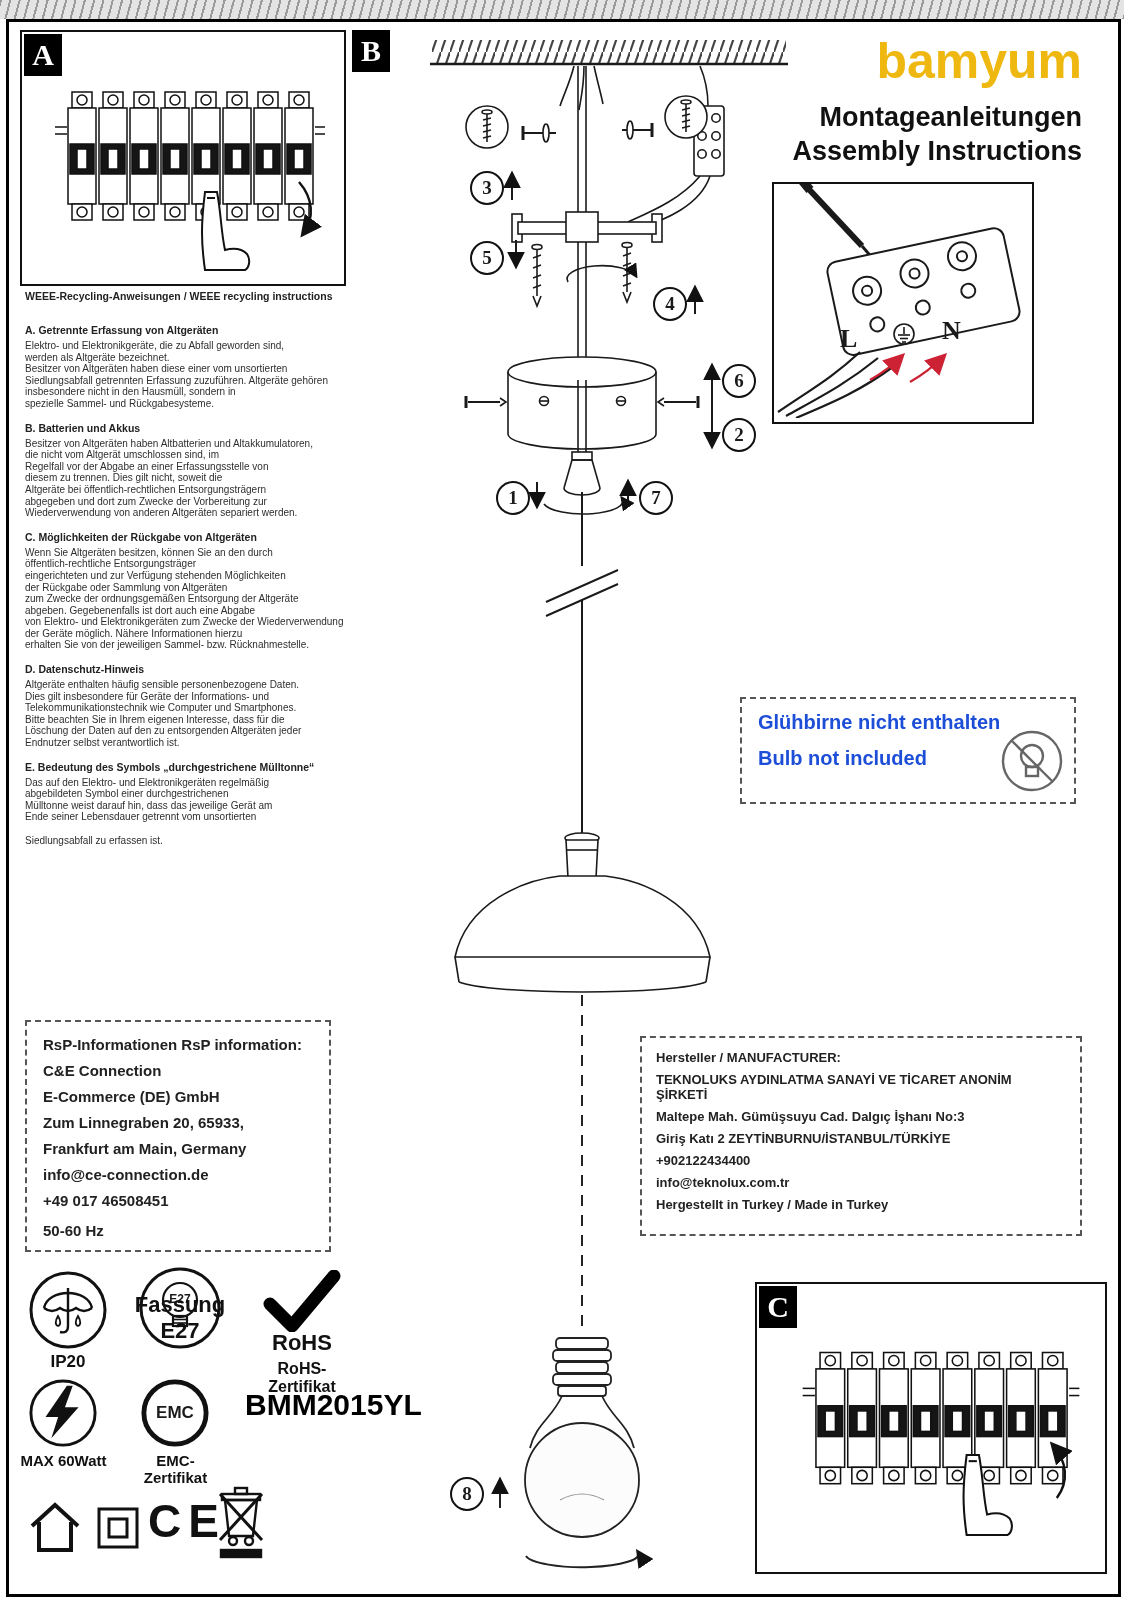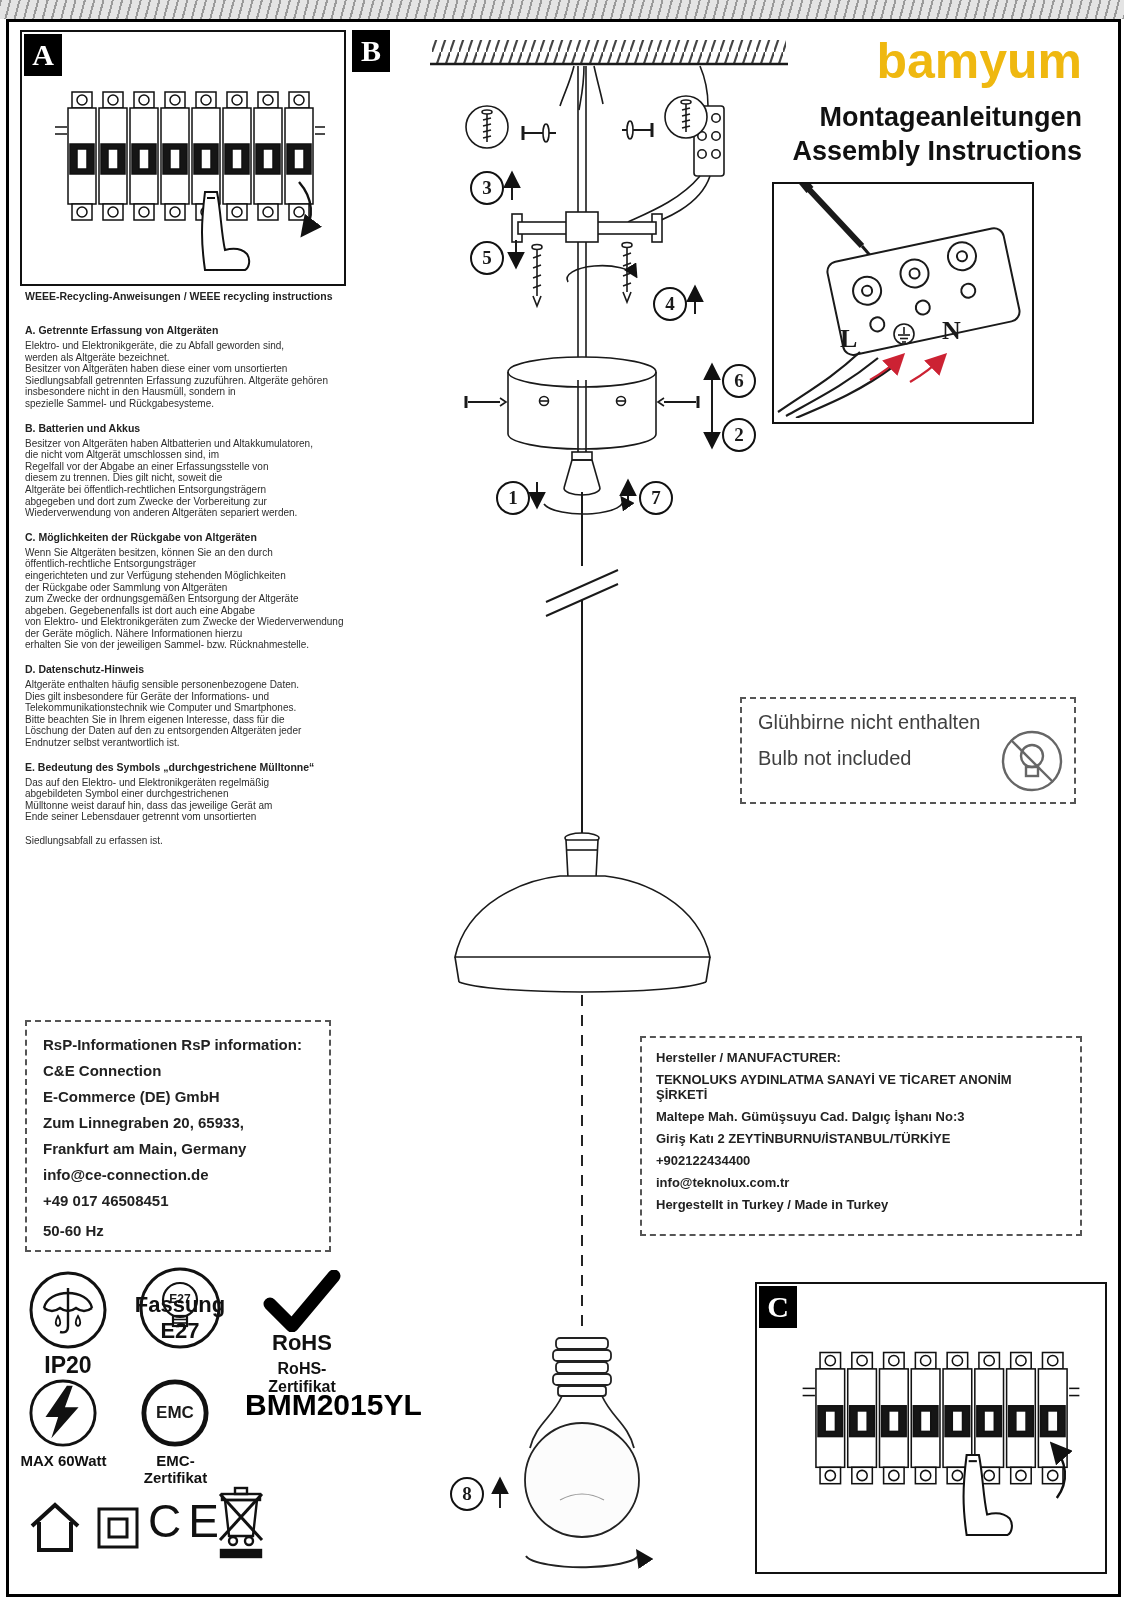--- a/index.html
+++ b/index.html
@@ -20,24 +20,24 @@
      display:flex;align-items:center;justify-content:center}
   .weee{left:25px;top:290px;width:407px}
   .weee .title{font-size:10.5px;font-weight:700;margin-bottom:22px;color:#222}
   .weee h4{font-size:10.5px;font-weight:700;margin:0 0 4px;color:#222}
   .weee p{font-size:10px;line-height:11.6px;margin:0 0 12px;color:#2e2e2e;white-space:pre-line}
   .dashedbox{border:2px dashed #555;background:#fff}
   .rsp-line{font-size:15px;font-weight:700;color:#222;margin-bottom:9px}
   .rsp-line.gap{margin-top:13px}
   .mfr-line{font-size:13px;font-weight:600;color:#222;margin-bottom:7px}
   .mfr-line.mt{margin-top:2px}
-  .bulbnote-line{font-size:20px;color:#404040;font-weight:400}
+  .bulbnote-line{font-size:20px;color:#1d4ed8;font-weight:700}
   .cert-label{position:absolute;text-align:center;font-weight:700;color:#111}
   .model{font-size:30px;font-weight:800;color:#000}
-  .ce-mark{font-size:46px;font-weight:400;letter-spacing:7px;color:#111}
+  .ce-mark{font-size:46px;font-weight:700;letter-spacing:7px;color:#111}
   svg{display:block}
 </style>
 </head>
 <body>
 
 <div class="abs top-strip"></div>
 <div class="abs frame"></div>
 
 <svg class="abs" style="left:420px;top:30px" width="370" height="990" viewBox="420 30 370 990">
   <defs>
@@ -453,21 +453,21 @@
 <svg class="abs" style="left:28px;top:1270px" width="80" height="80" viewBox="0 0 80 80">
   <g stroke="#111" fill="none" stroke-width="3">
     <circle cx="40" cy="40" r="37"></circle>
     <path d="M16,38 C20,18 60,18 64,38" stroke-width="2.4"></path>
     <path d="M16,38 Q24,44 32,38 Q40,44 48,38 Q56,44 64,38" stroke-width="2.4"></path>
     <path d="M40,18 L40,56 Q40,64 32,62" stroke-width="2.4"></path>
     <path d="M30,46 C33,51 33,55 30,56 C27,55 27,51 30,46 Z" stroke-width="1.8"></path>
     <path d="M50,46 C53,51 53,55 50,56 C47,55 47,51 50,46 Z" stroke-width="1.8"></path>
   </g>
 </svg>
-<div class="abs cert-label" style="left:28px;top:1352px;width:80px;font-size:23px">IP20</div>
+<div class="abs cert-label" style="left:28px;top:1352px;width:80px;font-size:17px">IP20</div>
 
 <svg class="abs" style="left:138px;top:1266px" width="84" height="84" viewBox="0 0 84 84">
   <g stroke="#111" fill="none" stroke-width="3">
     <circle cx="42" cy="42" r="39"></circle>
     <circle cx="42" cy="34" r="17" stroke-width="2.2"></circle>
     <rect x="35" y="50" width="14" height="10" stroke-width="2.2"></rect>
     <line x1="35" y1="53.5" x2="49" y2="53.5" stroke-width="1.6"></line>
     <line x1="35" y1="57" x2="49" y2="57" stroke-width="1.6"></line>
   </g>
 </svg>

